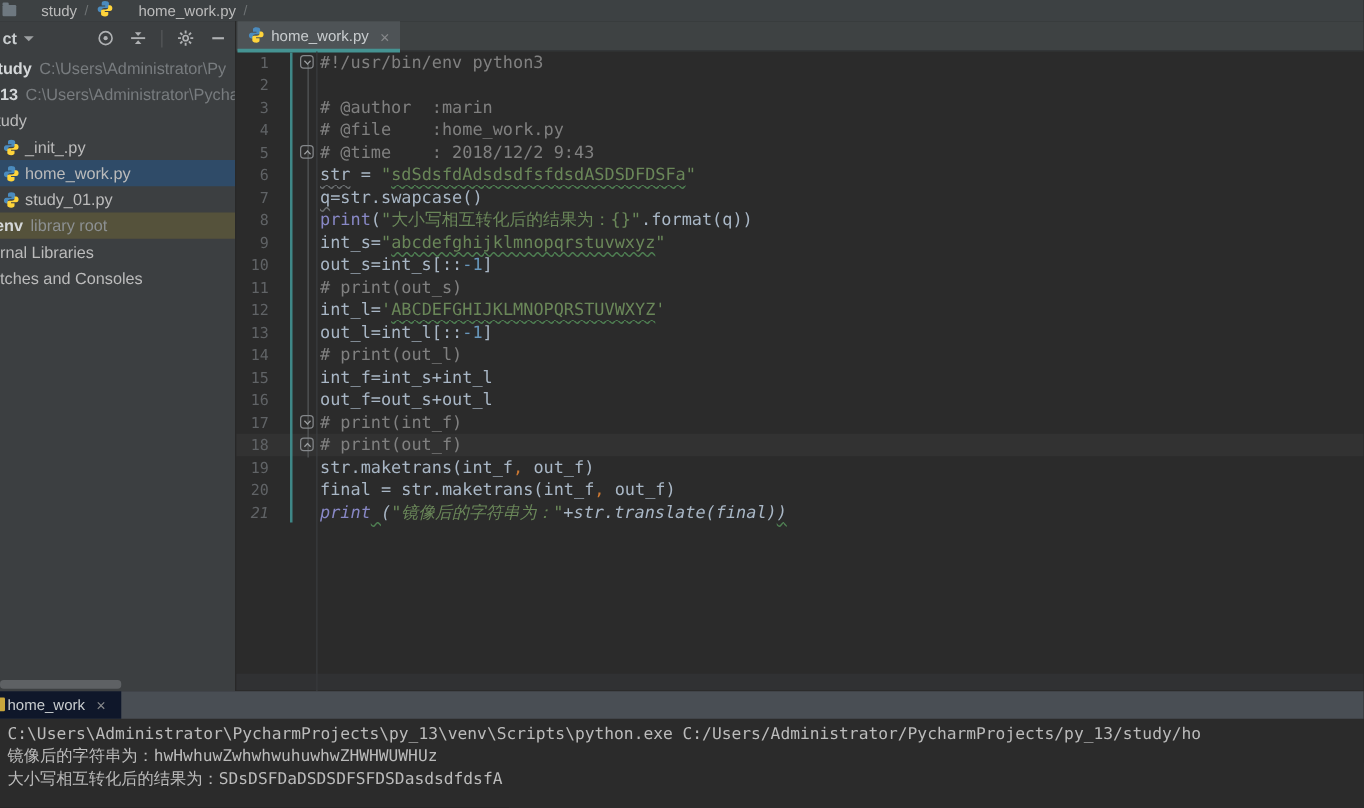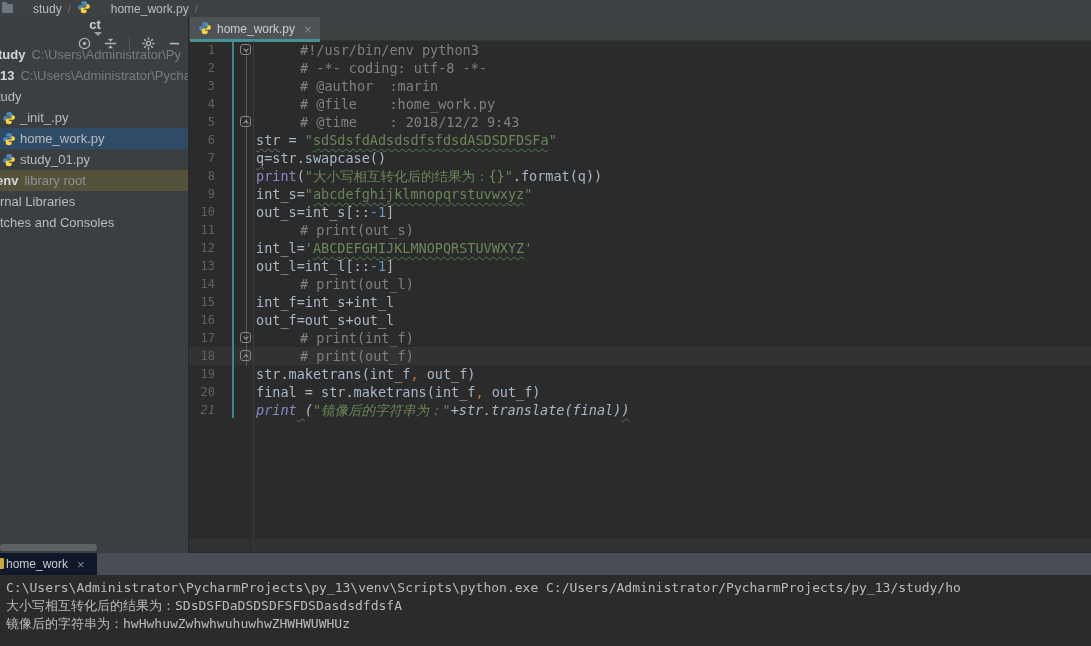--- a/index.html
+++ b/index.html
@@ -10,21 +10,21 @@
   
   .breadcrumb-bar { position:absolute; left:0; top:0; width:1091px; height:17px; background:#3D4143;
                     display:flex; align-items:center; color:#BBBBBB; font-size:12px; }
   .crumb { display:flex; align-items:center; gap:20px; padding:0 2px; }
   .crumb-sep { color:#6E7274; margin:0 4px; font-size:11px; }
   .folder-glyph { width:11px; height:9px; background:#6E7880; border-radius:1px; position:relative; display:inline-block; }
   .folder-glyph::before { content:""; position:absolute; left:0; top:-2px; width:5px; height:2px; background:#6E7880; border-radius:1px 1px 0 0; }
 
   
   .project-panel { position:absolute; left:0; top:17px; width:188px; height:536px; background:#3C3F41; overflow:hidden; }
-  .panel-header { height:27px; display:flex; align-items:center; color:#BBBBBB; font-size:13px; padding-left:2px;flex-direction:column; }
+  .panel-header { height:27px; display:flex; align-items:center; color:#BBBBBB; font-size:13px; padding-left:2px; }
   .panel-header .hdr-label { font-weight:bold; color:#C9CDCF; }
   .dd-arrow { width:0; height:0; border-left:4px solid transparent; border-right:4px solid transparent;
               border-top:4px solid #9DA0A2; display:inline-block; margin-left:5px; }
   .hdr-icons { margin-left:auto; display:flex; align-items:center; gap:11px; padding-right:6px; }
   .hdr-icons svg { display:block; }
   .hdr-sep { width:1px; height:14px; background:#55585A; }
 
   .tree { font-size:13px; color:#BBBBBB; }
   .tree-row { height:21px; display:flex; align-items:center; white-space:nowrap; padding-left:4px; }
   .tree-row.selected { background:#2F4B68; }
@@ -53,21 +53,21 @@
   .vcs-stripe { position:absolute; left:43px; width:2px; background:#3F8787; }
   .fold-line { position:absolute; left:57px; width:1px; background:#55585A; }
   .gutter-sep { position:absolute; left:64px; width:1px; background:#3A3D3F; }
 
   .code-line { position:absolute; left:0; width:902px; height:18px; white-space:pre;
                font-family:"DejaVu Sans Mono", monospace; font-size:13.5px; line-height:18px; color:#A9B7C6; }
   .gutter-num { position:absolute; left:0; width:26px; text-align:right; color:#606366; font-size:12px; line-height:18px;
                 font-family:"DejaVu Sans Mono", monospace; }
   .code-text { position:absolute; left:67px; top:0; }
 
-  .tk-com { color:#808080;margin-left:44px; }
+  .tk-com { color:#808080; }
   .tk-st  { color:#6A8759; }
   .tk-nu  { color:#6897BB; }
   .tk-bi  { color:#8888C6; }
   .tk-cm  { color:#CC7832; }
   .u-green { text-decoration:underline; text-decoration-style:wavy; text-decoration-color:#4E8052;
              text-decoration-thickness:1px; text-underline-offset:3px; }
   .u-gray  { text-decoration:underline; text-decoration-style:wavy; text-decoration-color:#6B6F71;
              text-decoration-thickness:1px; text-underline-offset:3px; }
 
   .fold-marker { position:absolute; left:51px; width:11px; height:11px; border:1px solid #84878A; border-radius:3px; }
@@ -204,21 +204,21 @@
         <span class="tab-close">×</span>
       </div>
     </div>
     <div class="code-area">
       <div class="caret-line" style="top: 306px;"></div>
       <div class="vcs-stripe" style="top: 1px; height: 376px;"></div>
       <div class="fold-line" style="top: 10px; height: 315px;"></div>
       <div class="gutter-sep" style="top: 0px; height: 512px;"></div>
       <div id="code-lines">
           <div class="code-line" style="top: 0px;"><span class="gutter-num">1</span><span class="code-text"><span class="tk-com">#!/usr/bin/env python3</span></span></div>
-          <div class="code-line" style="top: 18px;"><span class="gutter-num">2</span><span class="code-text"><span class="tk-com"># -*- coding: utf-8 -*-</span></span></div>
+          <div class="code-line" style="top: 18px;"><span class="gutter-num">2</span></div>
           <div class="code-line" style="top: 36px;"><span class="gutter-num">3</span><span class="code-text"><span class="tk-com"># @author  :marin</span></span></div>
           <div class="code-line" style="top: 54px;"><span class="gutter-num">4</span><span class="code-text"><span class="tk-com"># @file    :home_work.py</span></span></div>
           <div class="code-line" style="top: 72px;"><span class="gutter-num">5</span><span class="code-text"><span class="tk-com"># @time    : 2018/12/2 9:43</span></span></div>
           <div class="code-line" style="top: 90px;"><span class="gutter-num">6</span><span class="code-text"><span class="tk-pl u-gray">str</span><span class="tk-pl"> = </span><span class="tk-st">"</span><span class="tk-st u-green">sdSdsfdAdsdsdfsfdsdASDSDFDSFa</span><span class="tk-st">"</span></span></div>
           <div class="code-line" style="top: 108px;"><span class="gutter-num">7</span><span class="code-text"><span class="tk-pl u-gray">q</span><span class="tk-pl">=str.swapcase()</span></span></div>
           <div class="code-line" style="top: 126px;"><span class="gutter-num">8</span><span class="code-text"><span class="tk-bi">print</span><span class="tk-pl">(</span><span class="tk-st">"大小写相互转化后的结果为：{}"</span><span class="tk-pl">.format(q))</span></span></div>
           <div class="code-line" style="top: 144px;"><span class="gutter-num">9</span><span class="code-text"><span class="tk-pl">int_s=</span><span class="tk-st">"</span><span class="tk-st u-green">abcdefghijklmnopqrstuvwxyz</span><span class="tk-st">"</span></span></div>
           <div class="code-line" style="top: 162px;"><span class="gutter-num">10</span><span class="code-text"><span class="tk-pl">out_s=int_s[::</span><span class="tk-nu">-1</span><span class="tk-pl">]</span></span></div>
           <div class="code-line" style="top: 180px;"><span class="gutter-num">11</span><span class="code-text"><span class="tk-com"># print(out_s)</span></span></div>
           <div class="code-line" style="top: 198px;"><span class="gutter-num">12</span><span class="code-text"><span class="tk-pl">int_l=</span><span class="tk-st">'</span><span class="tk-st u-green">ABCDEFGHIJKLMNOPQRSTUVWXYZ</span><span class="tk-st">'</span></span></div>
@@ -251,16 +251,16 @@
   </div>
 
   <div class="console">
     <div class="console-header">
       <div class="console-tab">
         <span class="console-tab-icon"></span>
         <span>home_work</span>
         <span class="tab-close">×</span>
       </div>
     </div>
-    <div class="console-output"><div>C:\Users\Administrator\PycharmProjects\py_13\venv\Scripts\python.exe C:/Users/Administrator/PycharmProjects/py_13/study/ho</div><div>大小写相互转化后的结果为：SDsDSFDaDSDSDFSFDSDasdsdfdsfA</div><div>镜像后的字符串为：hwHwhuwZwhwhwuhuwhwZHWHWUWHUz</div></div>
+    <div class="console-output"><div>C:\Users\Administrator\PycharmProjects\py_13\venv\Scripts\python.exe C:/Users/Administrator/PycharmProjects/py_13/study/ho</div><div>镜像后的字符串为：hwHwhuwZwhwhwuhuwhwZHWHWUWHUz</div><div>大小写相互转化后的结果为：SDsDSFDaDSDSDFSFDSDasdsdfdsfA</div></div>
   </div>
 
 </div>
 
 </body></html>

